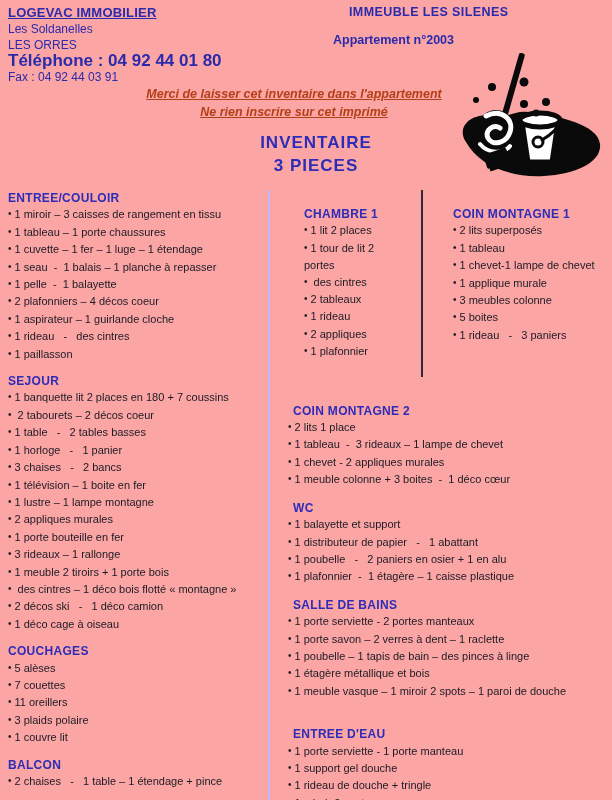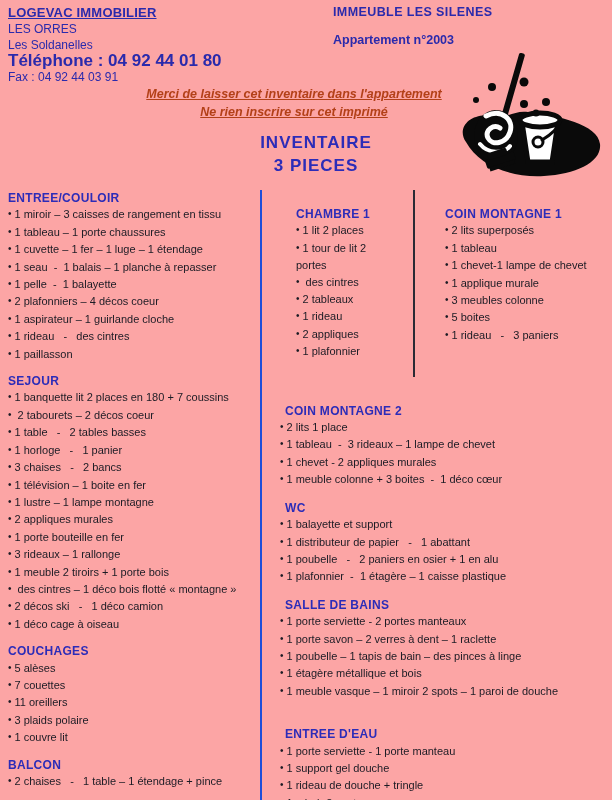--- a/index.html
+++ b/index.html
@@ -12,34 +12,34 @@
     color:#1b1b24;
     overflow:hidden;
   }
   
   .header-left{position:absolute;top:5px;left:8px;font-size:12px;line-height:16px;color:#2a2aac;}
   .company{font-size:13px;font-weight:bold;text-decoration:underline;letter-spacing:.2px;}
   .addr{font-size:12px;}
   .phone{font-weight:bold;font-size:17px;}
   .fax{font-size:12px;}
   .header-right{position:absolute;top:5px;left:333px;font-size:12.5px;color:#2a2aac;font-weight:bold;}
-  .building{letter-spacing:.4px;}
+  .building{letter-spacing:.4px;margin-left:16px;}
   .apartment{margin-top:14px;}
   
   .notice{position:absolute;top:85px;left:0;width:588px;text-align:center;
           color:#b34018;font-size:12.5px;font-weight:bold;font-style:italic;line-height:18px;}
   .notice div{text-decoration:underline;}
   
   .clean-icon{position:absolute;top:50px;left:448px;width:162px;height:138px;}
   
   .main-title{position:absolute;top:131px;left:16px;width:600px;text-align:center;
               color:#2c2cb8;font-size:17px;font-weight:bold;line-height:23px;letter-spacing:1px;}
   
   .columns{position:absolute;top:190px;left:8px;right:0;bottom:0;display:flex;}
-  .col-left{width:250px;flex:0 0 250px;border-right:2px solid #1d4ed8;padding-right:2px;}
+  .col-left{width:250px;flex:0 0 250px;border-right:2px solid #c4b5fd;padding-right:10px;}
   .col-right{flex:1;padding-left:18px;}
   .section{margin:0 0 10px 0;}
   .sec-title{margin:0;font-size:12px;font-weight:bold;color:#2c2cb8;line-height:16.4px;letter-spacing:.3px;}
   .sec-list{margin:0;padding:0;list-style:none;}
   .sec-list li{font-size:11px;line-height:16.4px;white-space:pre-wrap;color:#1b1b24;}
   .sec-list li::before{content:"\2022";font-size:10px;margin-right:3px;position:relative;top:-1px;}
   
   .row-top{display:flex;min-height:152px;margin-bottom:26px;}
   .row-top .cell-a{width:133px;flex:0 0 133px;}
   .row-top .vdiv{width:0;border-left:2px solid #2a2a34;margin:0 0 0 0;}
@@ -49,22 +49,22 @@
   #right-sections > .section:nth-child(3){margin-bottom:26px;}
   #right-sections .sec-title{padding-left:5px;}
 </style>
 </head>
 <body>
 
 <div class="page">
 
   <div class="header-left">
     <div class="company">LOGEVAC IMMOBILIER</div>
+    <div class="addr">Les Soldanelles</div>
     <div class="addr">LES ORRES</div>
-    <div class="addr">Les Soldanelles</div>
     <div class="phone">Téléphone : 04 92 44 01 80</div>
     <div class="fax">Fax : 04 92 44 03 91</div>
   </div>
 
   <div class="header-right">
     <div class="building">IMMEUBLE LES SILENES</div>
     <div class="apartment">Appartement n°2003</div>
   </div>
 
   <div class="notice">

